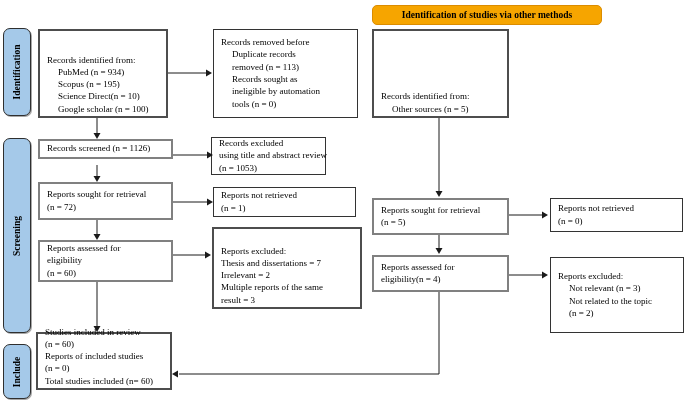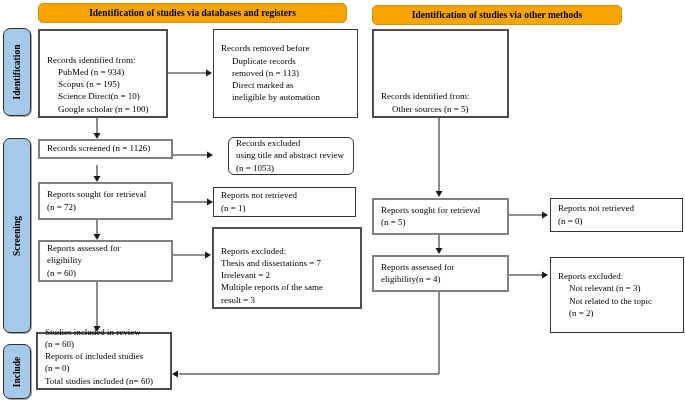--- a/index.html
+++ b/index.html
@@ -33,22 +33,21 @@
   .ind{margin-left:11px;}
   svg.arrows{position:absolute;left:0;top:0;pointer-events:none;}
   svg.arrows line, svg.arrows polyline{stroke:#1a1a1a;stroke-width:1;fill:none;}
   svg.arrows polygon{fill:#1a1a1a;stroke:none;}
 </style>
 </head>
 <body>
 
 <div class="canvas">
 
-  <div class="hdr" style="left:38px;top:3px;width:309px;height:20px;">Identification of studies via databases and registers</div>
-  <div class="hdr" style="left:372px;top:5px;width:250px;height:20px;">Identification of studies via other methods</div>
+  <div class="hdr" style="left:372px;top:5px;width:230px;height:20px;">Identification of studies via other methods</div>
 
   <div class="side" style="left:3px;top:28px;width:28px;height:88px;">
     <span>Identification</span>
   </div>
   <div class="side" style="left:3px;top:138px;width:28px;height:195px;">
     <span>Screening</span>
   </div>
   <div class="side" style="left:3px;top:344px;width:28px;height:55px;">
     <span>Include</span>
   </div>
@@ -58,34 +57,35 @@
     <div class="ln ind">PubMed (n = 934)</div>
     <div class="ln ind">Scopus (n = 195)</div>
     <div class="ln ind">Science Direct(n = 10)</div>
     <div class="ln ind">Google scholar (n = 100)</div>
   </div>
 
   <div class="box b-thin" style="left:213px;top:29px;width:145px;height:89px;">
     <div class="ln">Records removed before</div>
     <div class="ln ind">Duplicate records</div>
     <div class="ln ind">removed (n = 113)</div>
-    <div class="ln ind">Direct marked as</div>
+    <div class="ln ind">Records sought as</div>
     <div class="ln ind">ineligible by automation</div>
+    <div class="ln ind">tools (n = 0)</div>
   </div>
 
   <div class="box b-med" style="left:372px;top:29px;width:137px;height:89px;">
     <div class="ln">Records identified from:</div>
     <div class="ln ind">Other sources (n = 5)</div>
   </div>
 
   <div class="box b-gray" style="left:38px;top:139px;width:135px;height:20px;">
     <div class="ln">Records screened (n = 1126)</div>
   </div>
 
-  <div class="box b-thin" style="left:228px;top:137px;width:126px;height:38px;border-radius:6px;">
+  <div class="box b-thin" style="left:211px;top:137px;width:115px;height:38px;">
     <div class="ln">Records excluded</div>
     <div class="ln">using title and abstract review</div>
     <div class="ln">(n = 1053)</div>
   </div>
 
   <div class="box b-gray" style="left:38px;top:182px;width:135px;height:38px;">
     <div class="ln">Reports sought for retrieval</div>
     <div class="ln">(n = 72)</div>
   </div>
 

